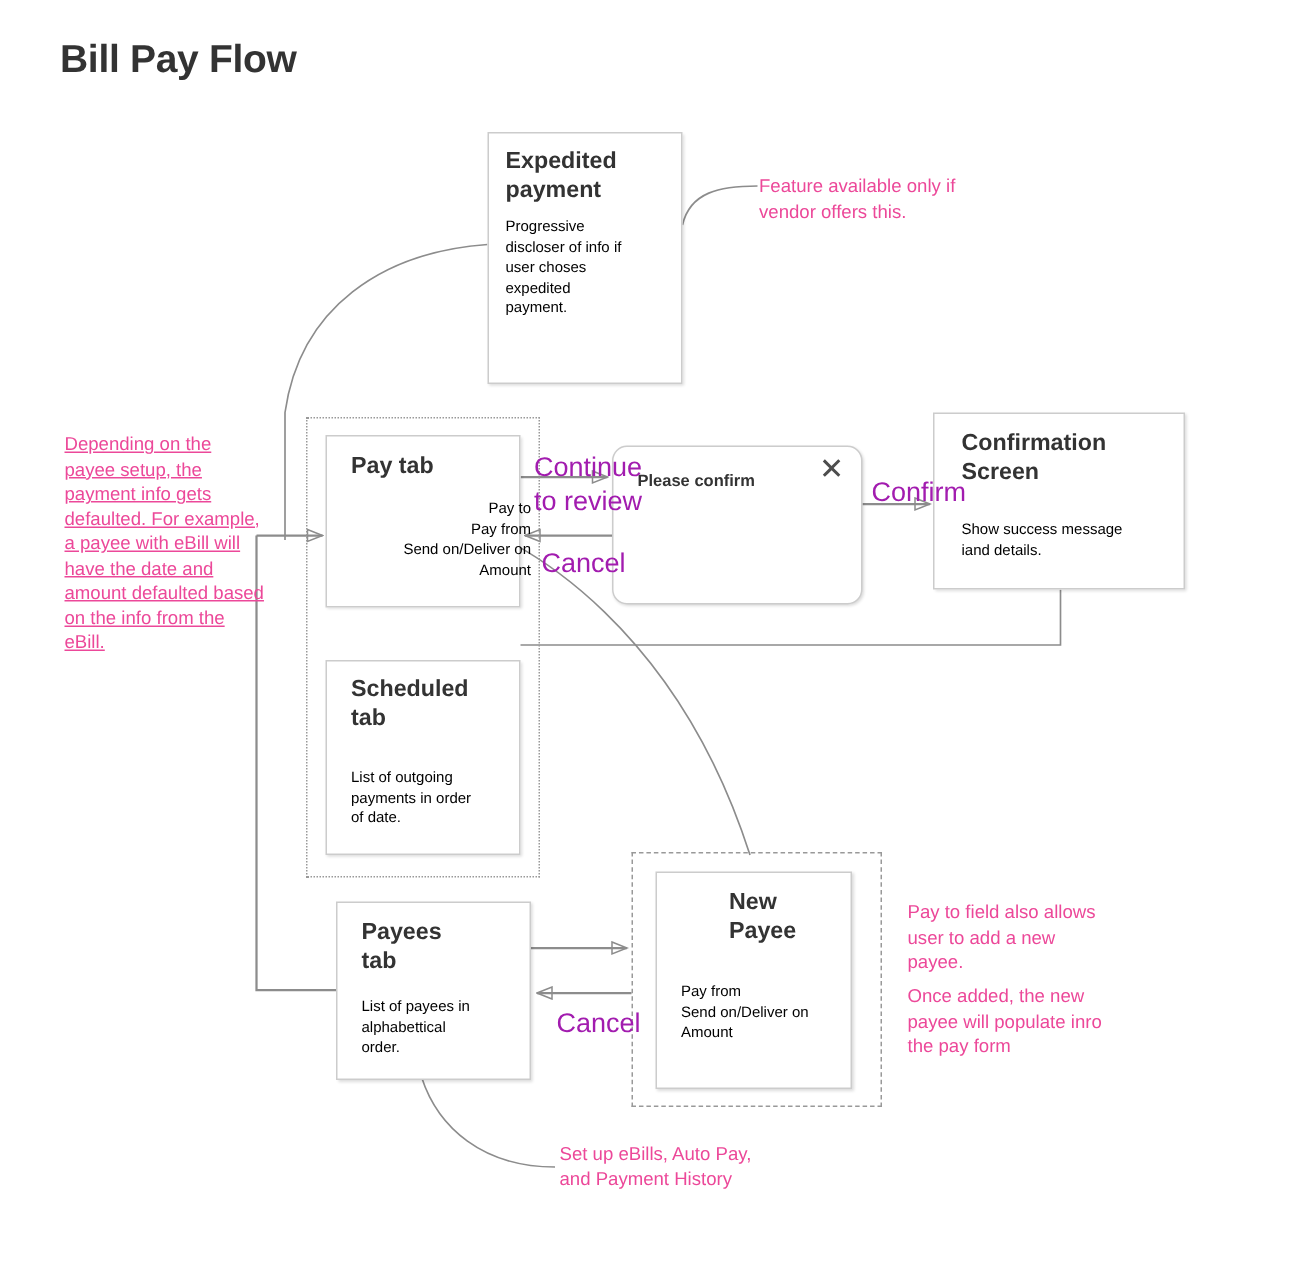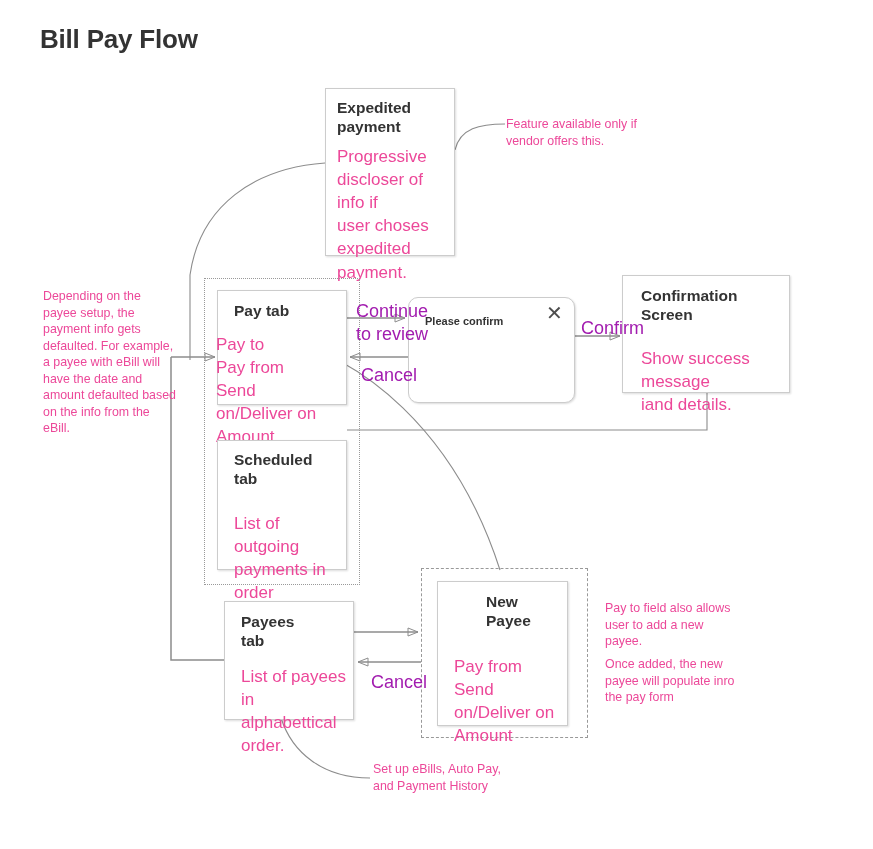--- a/index.html
+++ b/index.html
@@ -49,22 +49,22 @@
   .card-title {
     position: absolute;
     font-size: 15.5px;
     font-weight: bold;
     color: #333333;
     line-height: 1.22;
     white-space: pre-line;
   }
   .card-body {
     position: absolute;
-    font-size: 17px;
-    color: #ec4899;
+    font-size: 10px;
+    color: #000000;
     line-height: 1.36;
     white-space: pre-line;
   }
   
   .group-dotted {
     position: absolute;
     border: 1px dotted #999999;
     box-sizing: border-box;
     background: transparent;
   }
@@ -147,21 +147,21 @@
 expedited
 payment.</div>
 
   <div class="note" style="left:506px; top:116px; width:190px;">Feature available only if
 vendor offers this.</div>
 
   <div class="group-dotted" style="left:204px; top:278px; width:156px; height:307px;"></div>
 
   <div class="card" style="left:217px; top:290px; width:130px; height:115px;"></div>
   <div class="card-title" style="left:234px; top:302px; width:112px;">Pay tab</div>
-  <div class="card-body" style="left:216px; top:333px; width:120px;">Pay to
+  <div class="card-body" style="left:234px; top:333px; width:120px;text-align:right;">Pay to
 Pay from
 Send on/Deliver on
 Amount</div>
 
   <div class="card" style="left:217px; top:440px; width:130px; height:130px;"></div>
   <div class="card-title" style="left:234px; top:451px; width:112px;">Scheduled
 tab</div>
   <div class="card-body" style="left:234px; top:512px; width:112px;">List of outgoing
 payments in order
 of date.</div>
@@ -191,21 +191,21 @@
   <div class="card-body" style="left:454px; top:655px; width:120px;">Pay from
 Send on/Deliver on
 Amount</div>
 
   <div class="edge-label" style="left:348px; top:300px; width:80px;">Continue
 to review</div>
   <div class="edge-label" style="left:357px; top:364px; width:60px;">Cancel</div>
   <div class="edge-label" style="left:581px; top:317px; width:60px;">Confirm</div>
   <div class="edge-label" style="left:367px; top:671px; width:60px;">Cancel</div>
 
-  <div class="note" style="left:43px; top:288px; width:146px;">Depending on the
+  <div class="note" style="left:43px; top:288px; width:146px;text-decoration:underline;">Depending on the
 payee setup, the
 payment info gets
 defaulted. For example,
 a payee with eBill will
 have the date and
 amount defaulted based
 on the info from the
 eBill.</div>
 
 

